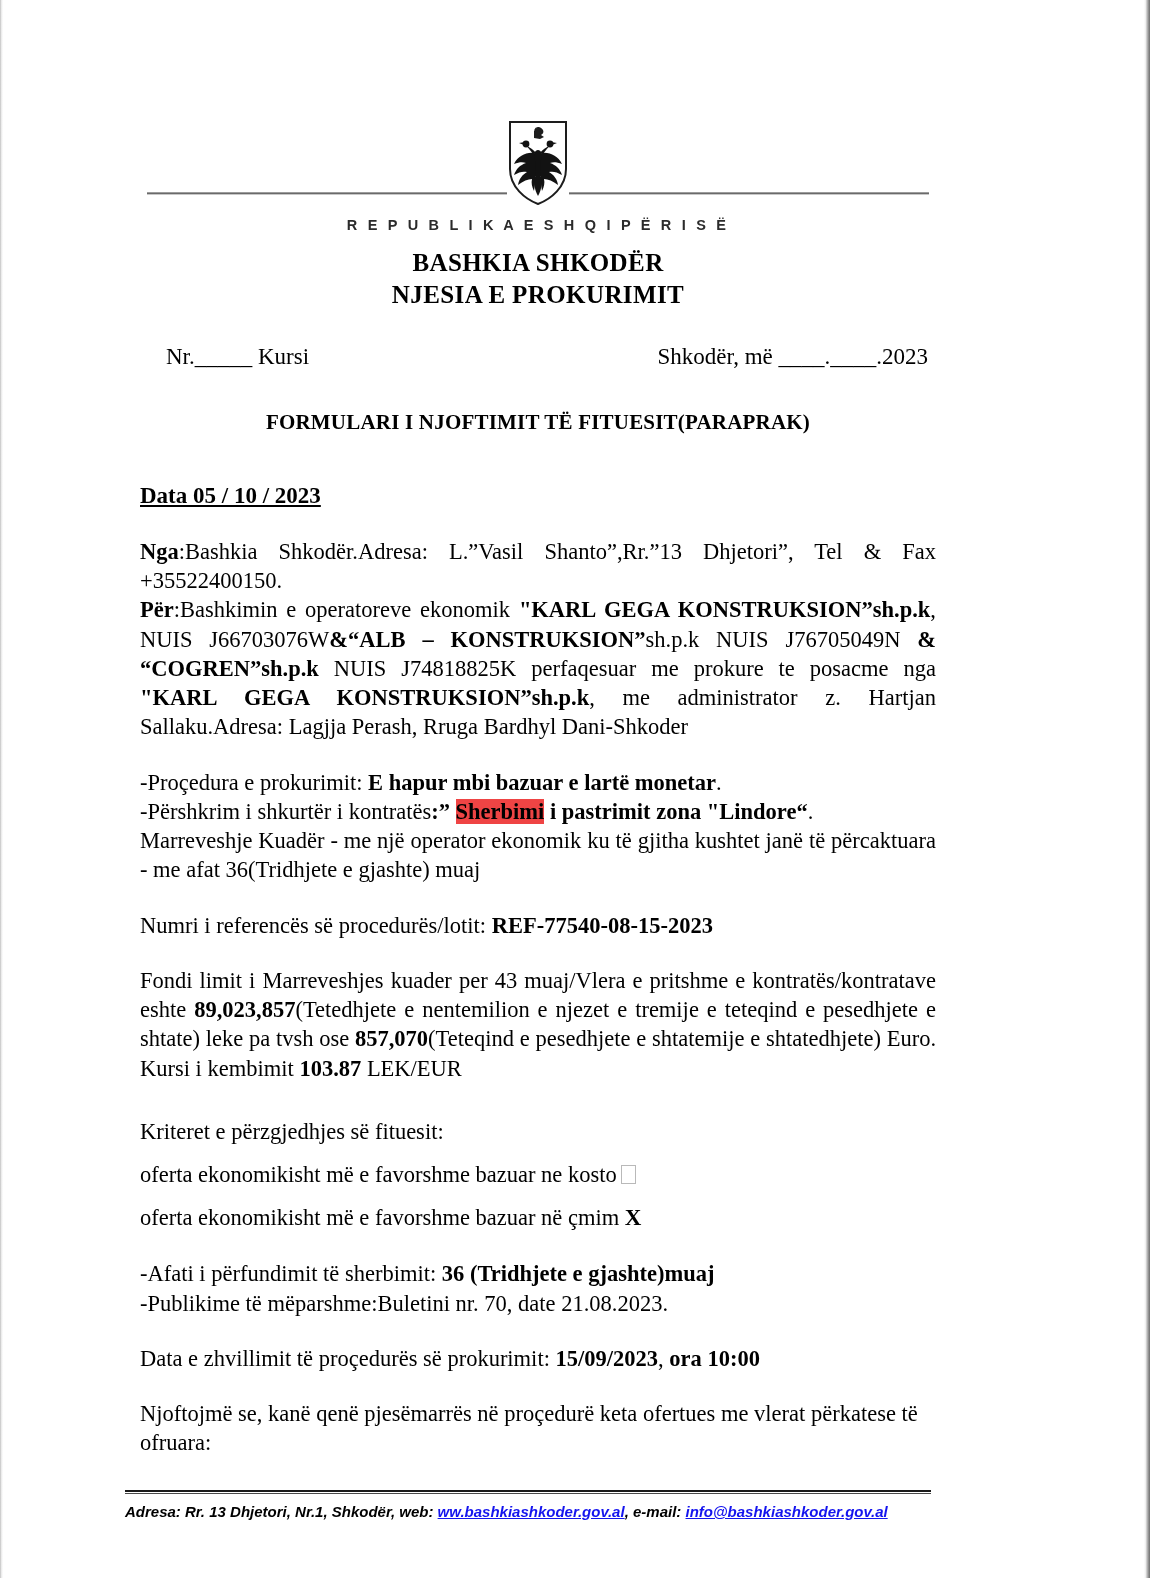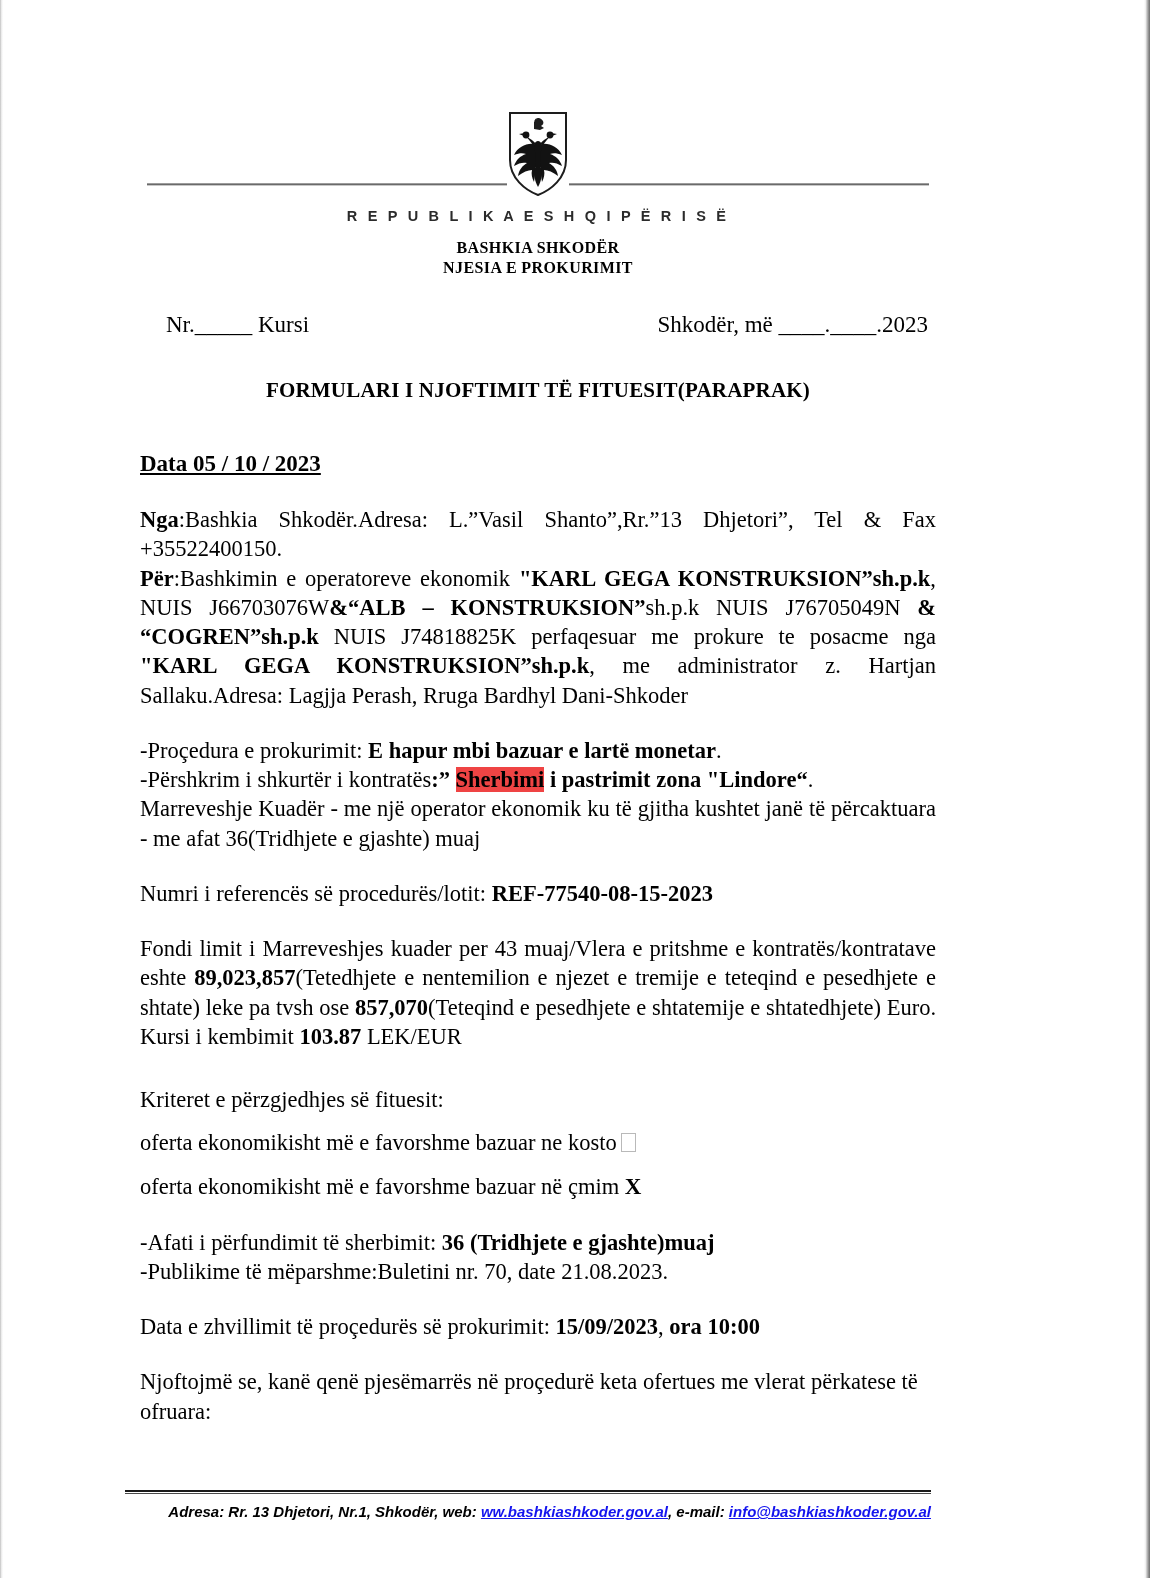--- a/index.html
+++ b/index.html
@@ -40,21 +40,21 @@
   }
 
   .page {
     position: absolute;
     left: 0;
     top: 0;
     width: 1076px;
     height: 1578px;
     background: #ffffff;
     box-sizing: border-box;
-    padding: 0 140px 0 140px;
+    padding: 9px 140px 0 140px;
   }
 
   
   .masthead {
     position: relative;
     padding-top: 110px;
     text-align: center;
   }
   .emblem-wrap {
     position: relative;
@@ -81,21 +81,21 @@
   }
   .republika {
     margin-top: 6px;
     font-family: "Liberation Sans", "DejaVu Sans", sans-serif;
     font-size: 14.5px;
     font-weight: bold;
     letter-spacing: 3.2px;
     color: #2b2b2b;
   }
   .org-line {
-    font-size: 16px;
+    font-size: 25px;
     font-weight: bold;
     letter-spacing: 0.4px;
     line-height: 1.26;
   }
   .org-line.first { margin-top: 14px; }
 
   
   .proto-row {
     display: flex;
     justify-content: space-between;
@@ -163,21 +163,21 @@
     position: absolute;
     left: 125px;
     right: 145px;
     bottom: 58px;
   }
   .footer-rule {
     height: 4px;
     background: linear-gradient(to bottom, #1a1a1a 0 2px, #ffffff 2px 3px, #4a4a4a 3px 4px);
   }
   .footer-text {
-    text-align: right;
+    text-align: left;
     font-family: "Liberation Sans", "DejaVu Sans", sans-serif;
     font-style: italic;
     font-size: 15px;
     font-weight: bold;
     margin-top: 9px;
     color: #000000;
   }
   .footer-text a,
   .flink {
     color: #1414ee;

